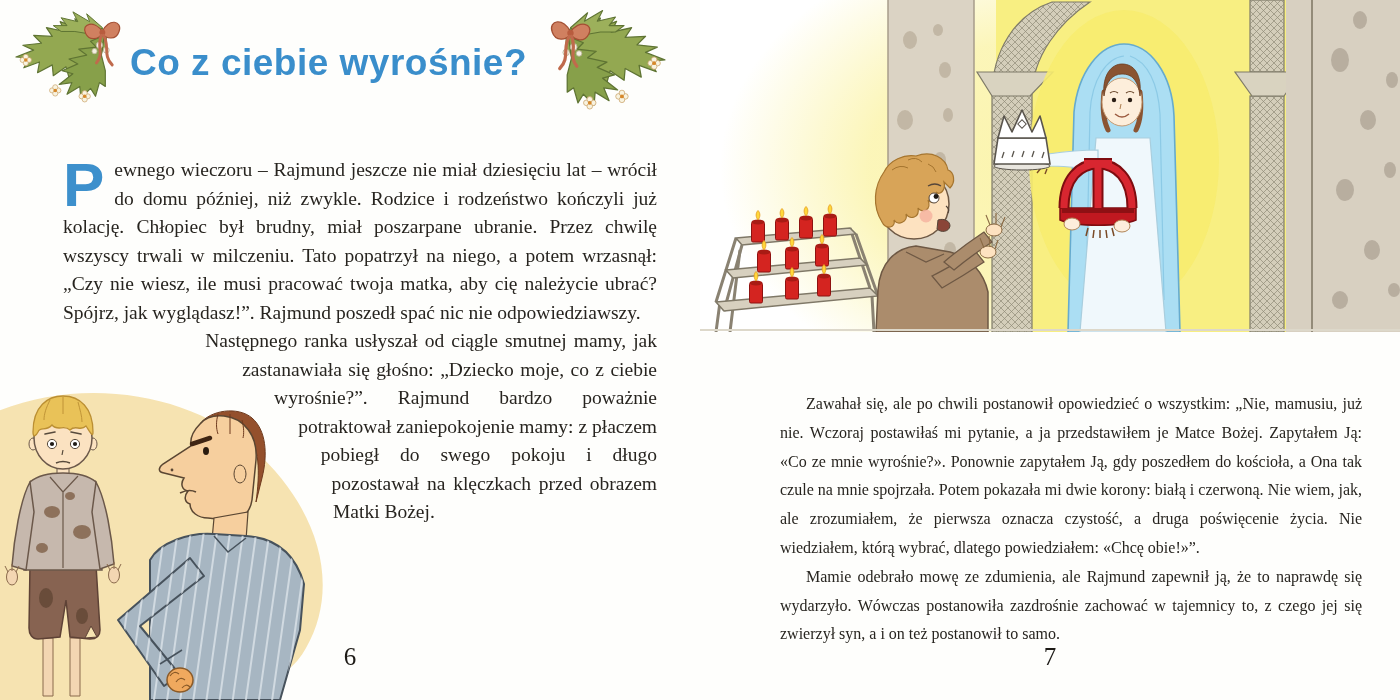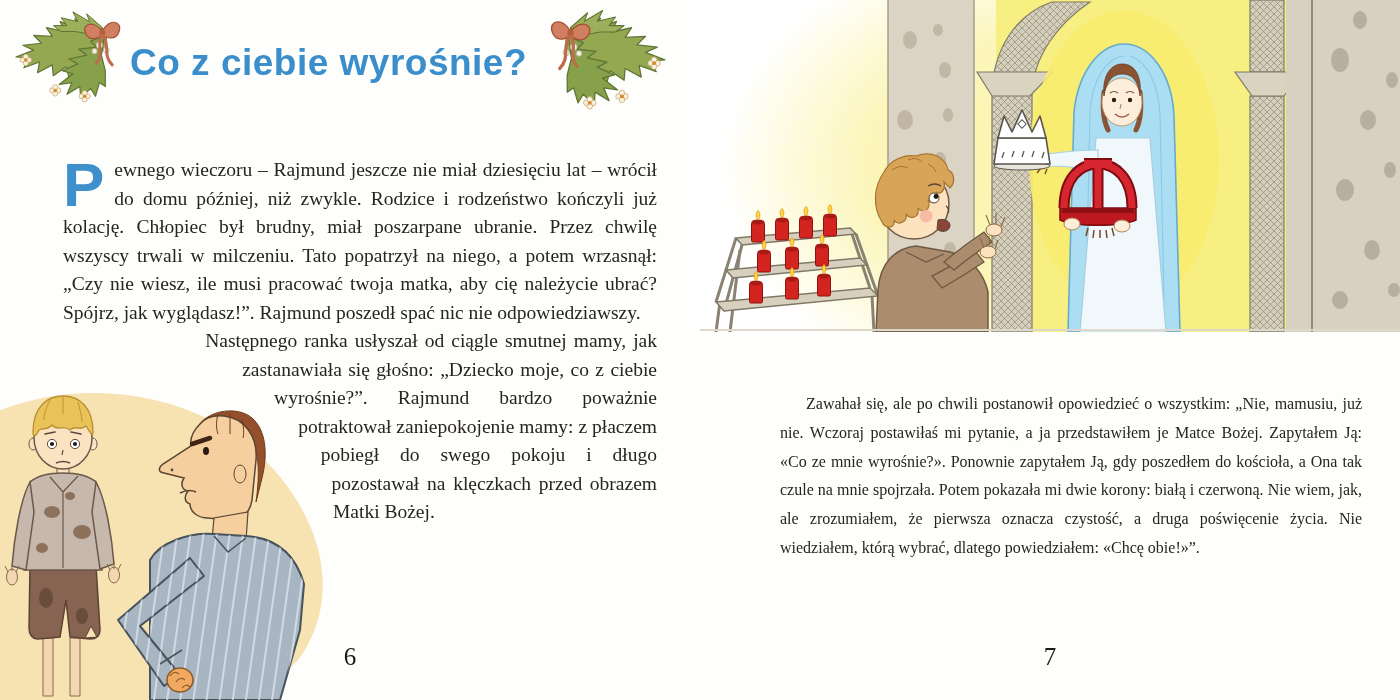--- a/index.html
+++ b/index.html
@@ -356,17 +356,18 @@
         <ellipse cx="372" cy="224" rx="8" ry="6" fill="#fdeedb" stroke="#b08457" stroke-width="1"></ellipse>
         <ellipse cx="422" cy="226" rx="8" ry="6" fill="#fdeedb" stroke="#b08457" stroke-width="1"></ellipse>
         <path d="M388 228 l-2 8 M394 230 l-1 8 M400 230 l0 8 M406 230 l1 8 M412 228 l2 8" stroke="#7a4a26" stroke-width="1.5" fill="none"></path>
       </g>
 
       <line x1="0" y1="330" x2="700" y2="330" stroke="#ddd8ca" stroke-width="2"></line>
     </svg>
 
     <div class="body-text-right">
       <p>Zawahał się, ale po chwili postanowił opowiedzieć o wszystkim: „Nie, mamusiu, już nie. Wczoraj postawiłaś mi pytanie, a ja przedstawiłem je Matce Bożej. Zapytałem Ją: «Co ze mnie wyrośnie?». Ponownie zapytałem Ją, gdy poszedłem do kościoła, a Ona tak czule na mnie spojrzała. Potem pokazała mi dwie korony: białą i czerwoną. Nie wiem, jak, ale zrozumiałem, że pierwsza oznacza czystość, a druga poświęcenie życia. Nie wiedziałem, którą wybrać, dlatego powiedziałem: «Chcę obie!»”.</p>
+      <p>Mamie odebrało mowę ze zdumienia, ale Rajmund zapewnił ją, że to naprawdę się wydarzyło. Wówczas postanowiła zazdrośnie zachować w tajemnicy to, z czego jej się zwierzył syn, a i on też postanowił to samo.</p>
     </div>
 
     <div class="pagenum">7</div>
   </section>
 </div>
 
 </body></html>

